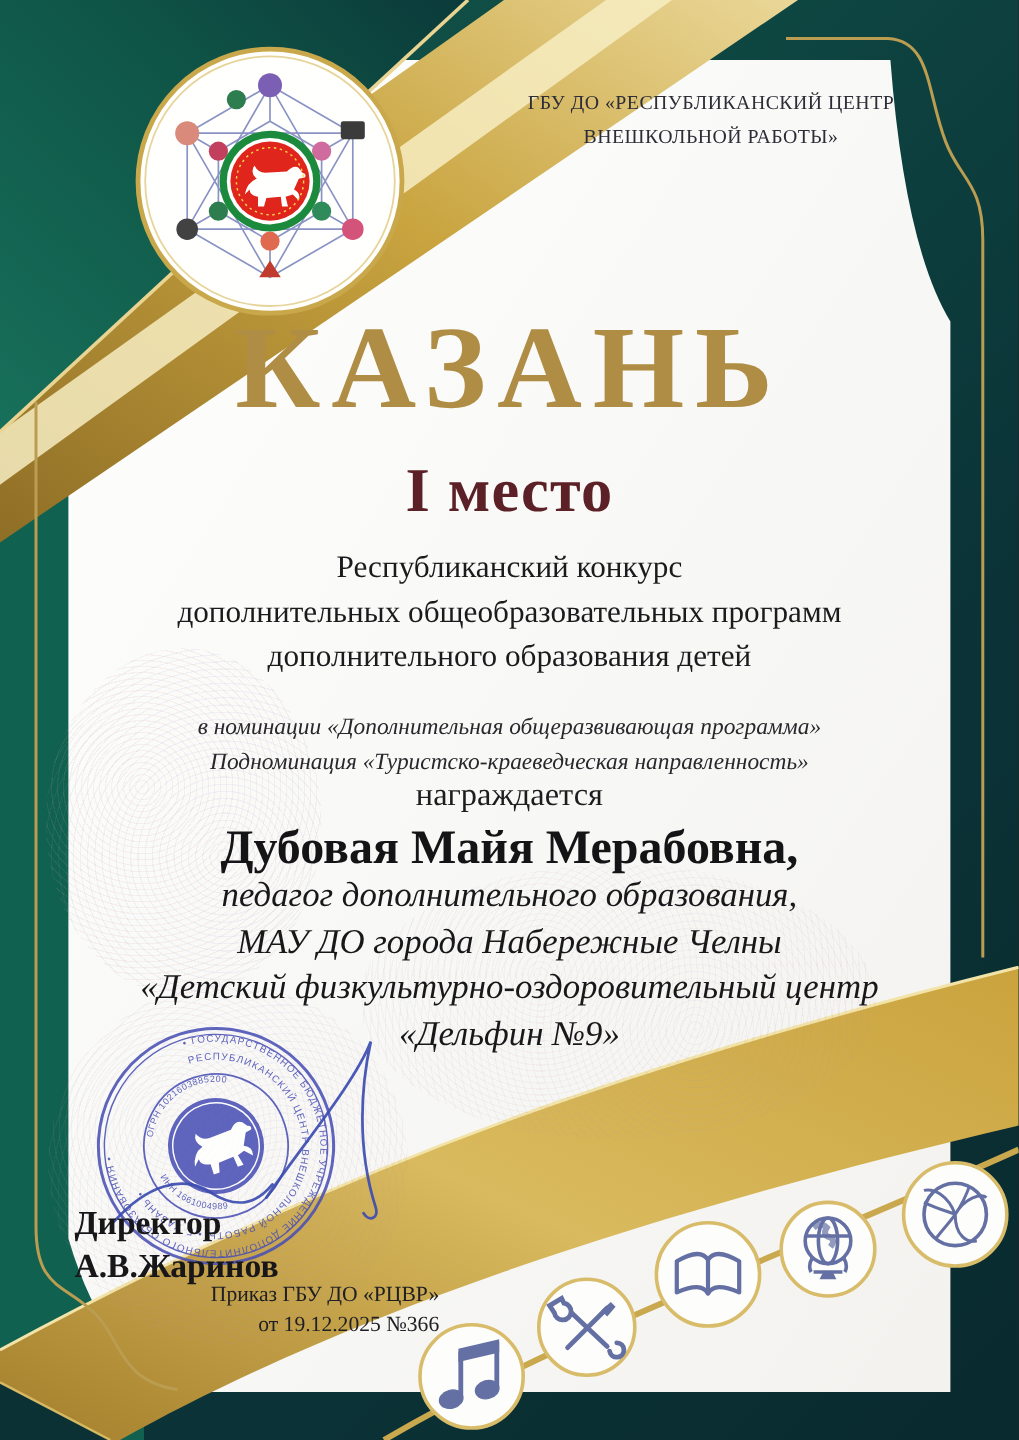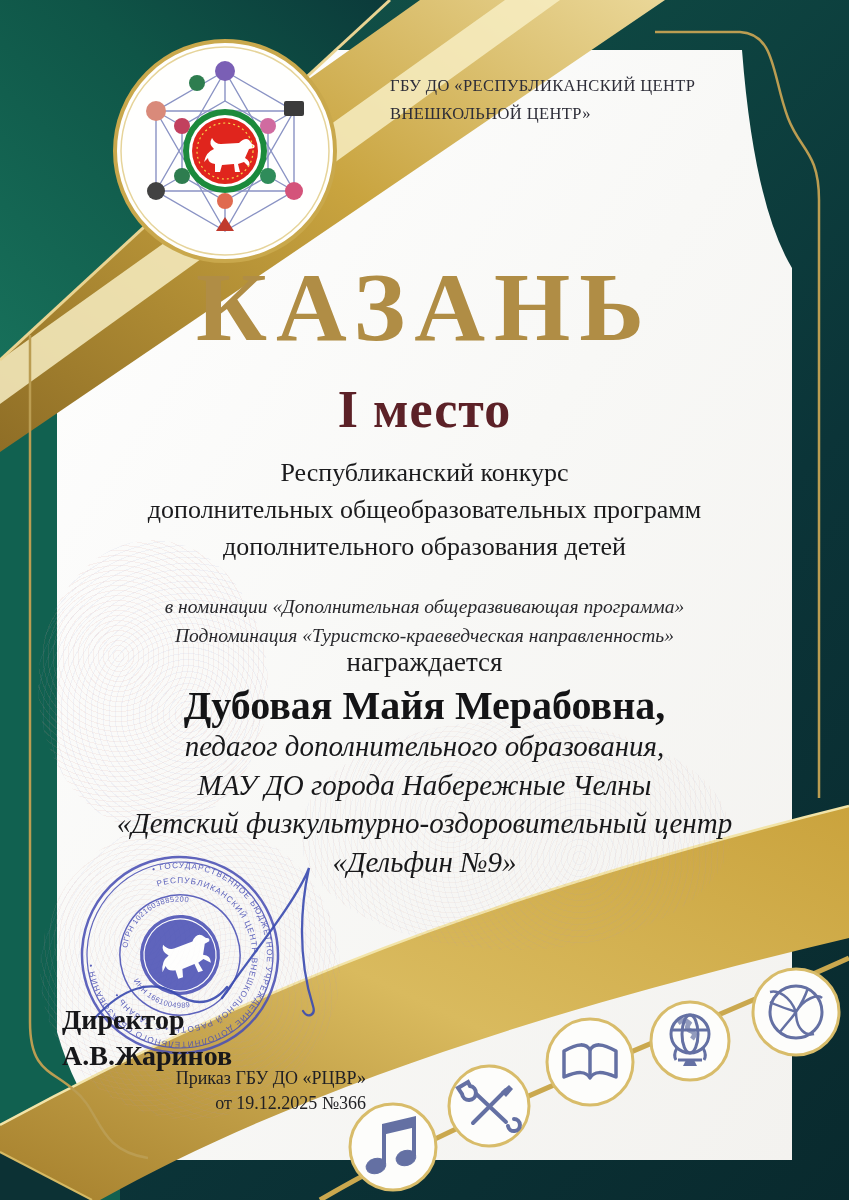--- a/index.html
+++ b/index.html
@@ -6,21 +6,21 @@
   .stage{
     position:relative;width:849px;height:1200px;overflow:hidden;
     background:linear-gradient(135deg,#155a4c 0%,#0e4742 30%,#0b3438 62%,#092a2e 100%);
     font-family:"Liberation Serif",serif;
   }
   .stage *{box-sizing:border-box;}
   svg{display:block;}
   .abs{position:absolute;}
   .txt{position:absolute;left:57px;width:735px;text-align:center;color:#1d1d1f;}
   .org-header{
-    position:absolute;left:390px;top:72px;width:405px;
+    position:absolute;left:390px;top:72px;width:405px;text-align:center;
     font-size:16.5px;letter-spacing:.4px;color:#2d2d38;line-height:1.7;font-weight:400;
   }
   .title{
     top:258px;font-size:98px;font-weight:700;color:#b08d45;letter-spacing:9px;line-height:1;
   }
   .award{
     top:380px;font-size:52px;font-weight:700;color:#5c2127;letter-spacing:1px;
   }
   .contest{top:455px;font-size:26px;line-height:1.42;color:#1b1b1d;}
   .nomination{top:592px;font-size:19.5px;font-style:italic;line-height:1.5;color:#28282c;}
@@ -164,21 +164,21 @@
       <circle cx="113" cy="113" r="42" fill="#1c8a3c"></circle>
       <circle cx="113" cy="113" r="36" fill="#fffffe"></circle>
       <circle cx="113" cy="113" r="33" fill="#e0251d"></circle>
       <path fill="#fffffe" d="M 92 124 q 2 -10 10 -13 q -6 -5 -2 -11 q 3 6 9 6 l 18 -1 q 6 -6 10 -3 l 3 4 q 4 1 2 4 l -5 1 -4 9 q 6 3 4 9 l -5 -5 -6 2 2 8 -5 0 -1 -8 -12 1 -2 7 -5 0 0 -8 q -7 -1 -7 -6 l -4 4 Z"></path>
       <circle cx="113" cy="113" r="28" fill="none" stroke="#f6d74a" stroke-width="1.2" stroke-dasharray="2 3"></circle>
     </g>
   </svg>
 
   <div class="org-header">
     <div>ГБУ ДО «РЕСПУБЛИКАНСКИЙ ЦЕНТР</div>
-    <div>ВНЕШКОЛЬНОЙ ЦЕНТР»</div>
+    <div>ВНЕШКОЛЬНОЙ РАБОТЫ»</div>
   </div>
 
   <div class="txt title">КАЗАНЬ</div>
   <div class="txt award">I место</div>
 
   <div class="txt contest">
     <div>Республиканский конкурс</div>
     <div>дополнительных общеобразовательных программ</div>
     <div>дополнительного образования детей</div>
   </div>

